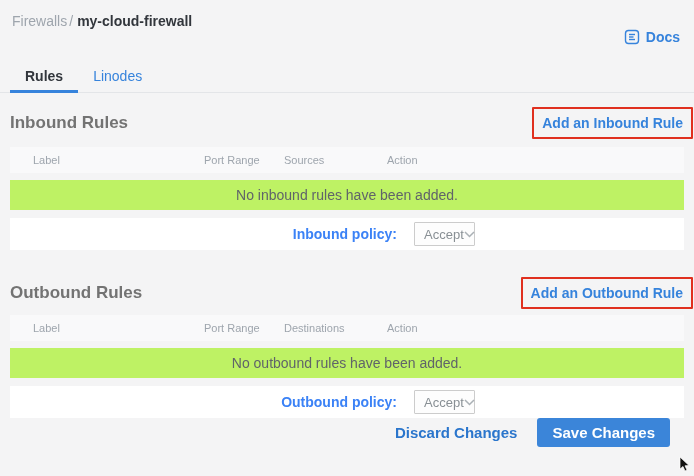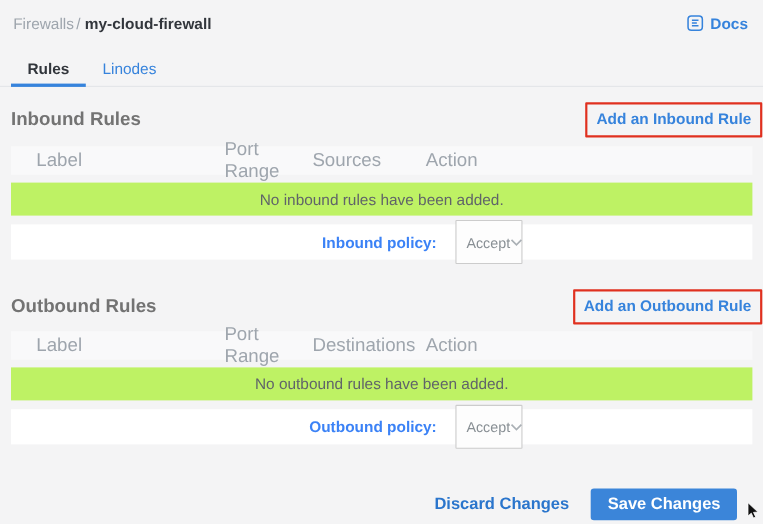--- a/index.html
+++ b/index.html
@@ -18,21 +18,21 @@
     display: flex; justify-content: space-between; align-items: flex-start;
     padding: 12px 12px 0 12px;
   }
   .breadcrumb { font-size: 14px; line-height: 19px; }
   .crumb-link { color: #9ea5ad; }
   .crumb-sep { color: #9ea5ad; margin: 0 4px 0 2px; }
   .crumb-current { color: #32363c; font-weight: bold; }
   .docs-link {
     display: flex; align-items: center; gap: 6px;
     color: #3683dc; font-size: 14px; font-weight: bold;
-    cursor: pointer; padding-right: 2px; margin-top: 1px;
+    cursor: pointer; padding-right: 2px; margin-top: 17px;
   }
   .docs-link svg { display: block; }
 
   
   .tabs {
     display: flex; margin-top: 17px;
     border-bottom: 1px solid #e3e5e8;
     padding-left: 10px;
   }
   .tab {
@@ -59,21 +59,21 @@
   .add-rule-link {
     color: #3683dc; font-size: 14px; font-weight: bold; cursor: pointer;
     white-space: nowrap;
   }
 
   
   .rule-table { margin: 0 10px; }
   .table-header {
     display: flex; align-items: center;
     background: #f9f9fa; height: 26px; margin-top: 8px;
-    font-size: 17px; color: #9ea5ad;
+    font-size: 11px; color: #9ea5ad;
   }
   .th-label { width: 194px; padding-left: 23px; }
   .th-port  { width: 80px; }
   .th-src   { width: 103px; }
   .th-action{ width: 80px; }
   .table-header.outbound-cols .th-label { width: 194px; }
 
   .empty-row {
     background: #bef264; height: 30px; margin-top: 7px;
     display: flex; align-items: center; justify-content: center;
@@ -81,33 +81,33 @@
   }
 
   .policy-row {
     background: #ffffff; height: 32px; margin-top: 8px;
     display: flex; align-items: center; justify-content: flex-end;
     padding-right: 209px;
   }
   .policy-label { font-size: 14px; font-weight: bold; color: #3b82f6; margin-right: 17px; white-space: nowrap; }
   .policy-select {
     display: flex; align-items: center; justify-content: space-between;
-    width: 61px; height: 40px; padding: 0 7px 0 9px;
+    width: 61px; height: 24px; padding: 0 7px 0 9px;
     border: 1px solid #cccccc; border-radius: 1px; background: #fdfdfd;
     cursor: pointer;
   }
   .policy-select .sel-value { font-size: 13px; color: #888f94; }
   .policy-select svg { display: block; }
 
   .outbound-section .section-header { margin-top: 26px; height: 34px; }
   .outbound-section .table-header { margin-top: 5px; }
 
   
   .footer-actions {
-    position: absolute; right: 24px; top: 444px;
+    position: absolute; right: 24px; top: 418px;
     display: flex; gap: 20px;
   }
   .discard-btn {
     color: #2a75cc; font-size: 15px; font-weight: bold; cursor: pointer;
     background: none; border: none; font-family: inherit;
   }
   .save-btn {
     background: #3b85d9; color: #ffffff; border: none; border-radius: 3px;
     height: 29px; padding: 0 15px; font-size: 15px; font-weight: bold;
     font-family: inherit; cursor: pointer;

